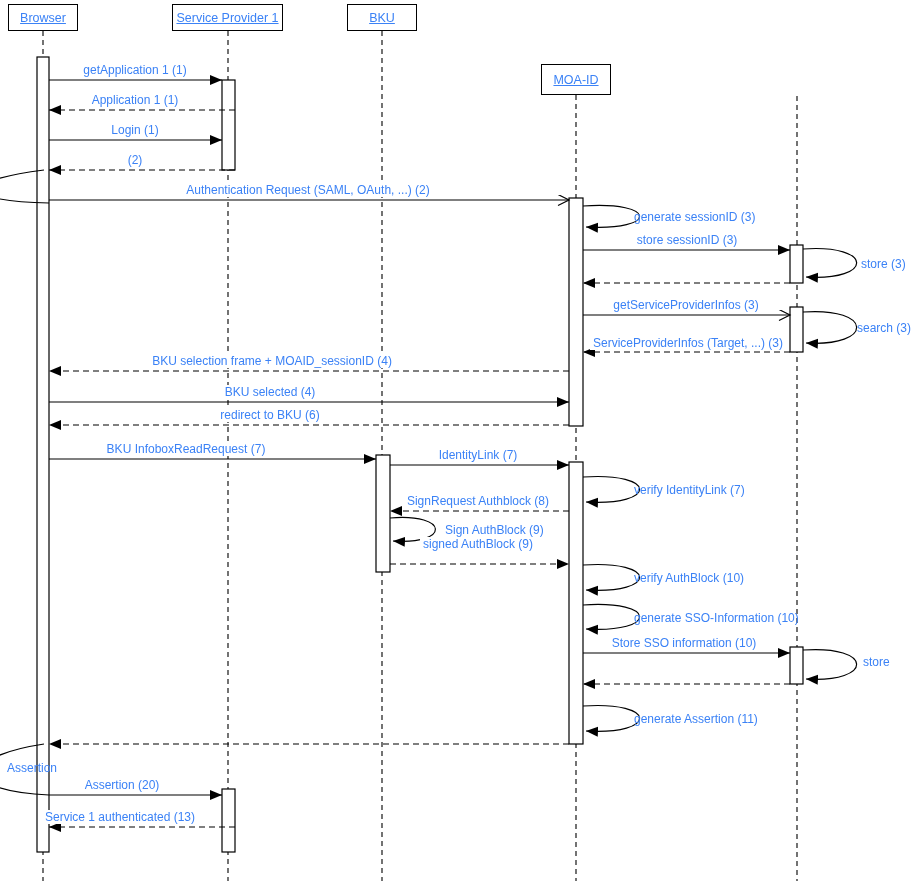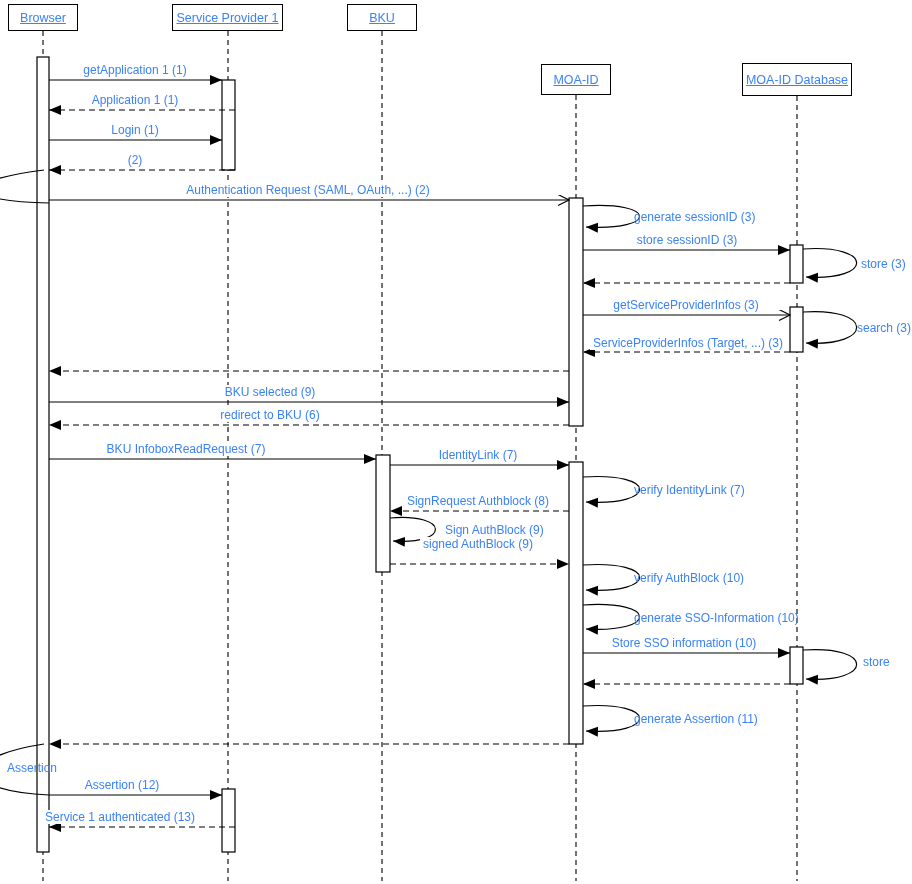--- a/index.html
+++ b/index.html
@@ -104,40 +104,38 @@
     </div>
   <div class="head" style="left:172px;top:4px;width:111px;height:27px;">
       <span>Service Provider 1</span>
     </div>
   <div class="head" style="left:347px;top:4px;width:70px;height:27px;">
       <span>BKU</span>
     </div>
   <div class="head" style="left:541px;top:64px;width:70px;height:31px;">
       <span>MOA-ID</span>
     </div>
-  <div class="head" style="left:742px;top:63px;width:110px;height:33px;">
-      <span>MOA-ID Database</span>
-    </div>
 
   <span class="lbl c" style="left:135px;top:63px;">getApplication 1 (1)</span>
   <span class="lbl c" style="left:135px;top:93px;">Application 1 (1)</span>
   <span class="lbl c" style="left:135px;top:123px;">Login (1)</span>
   <span class="lbl c" style="left:135px;top:153px;">(2)</span>
   <span class="lbl c" style="left:308px;top:183px;">Authentication Request (SAML, OAuth, ...)  (2)</span>
   <span class="lbl c" style="left:687px;top:233px;">store sessionID (3)</span>
   <span class="lbl c" style="left:686px;top:298px;">getServiceProviderInfos (3)</span>
   <span class="lbl c" style="left:688px;top:336px;">ServiceProviderInfos (Target, ...) (3)</span>
-  <span class="lbl c" style="left:270px;top:385px;">BKU selected (9)</span>
+  <span class="lbl c" style="left:272px;top:354px;">BKU selection frame + MOAID_sessionID (4)</span>
+  <span class="lbl c" style="left:270px;top:385px;">BKU selected (4)</span>
   <span class="lbl c" style="left:270px;top:408px;">redirect to BKU (6)</span>
   <span class="lbl c" style="left:186px;top:442px;">BKU InfoboxReadRequest (7)</span>
   <span class="lbl c" style="left:478px;top:448px;">IdentityLink (7)</span>
   <span class="lbl c" style="left:478px;top:494px;">SignRequest Authblock (8)</span>
   <span class="lbl c" style="left:478px;top:537px;">signed AuthBlock (9)</span>
   <span class="lbl c" style="left:684px;top:636px;">Store SSO information (10)</span>
-  <span class="lbl c" style="left:122px;top:778px;">Assertion (12)</span>
+  <span class="lbl c" style="left:122px;top:778px;">Assertion (20)</span>
   <span class="lbl c" style="left:120px;top:810px;">Service 1 authenticated (13)</span>
 
   <span class="lbl v nobg" style="left:633px;top:217px;">generate sessionID  (3)</span>
   <span class="lbl v nobg" style="left:860px;top:264px;">store (3)</span>
   <span class="lbl v nobg" style="left:856px;top:328px;">search (3)</span>
   <span class="lbl v nobg" style="left:633px;top:490px;">verify IdentityLink (7)</span>
   <span class="lbl v nobg" style="left:444px;top:530px;">Sign AuthBlock (9)</span>
   <span class="lbl v nobg" style="left:633px;top:578px;">verify AuthBlock (10)</span>
   <span class="lbl v nobg" style="left:633px;top:618px;">generate SSO-Information (10)</span>
   <span class="lbl v nobg" style="left:862px;top:662px;">store</span>

